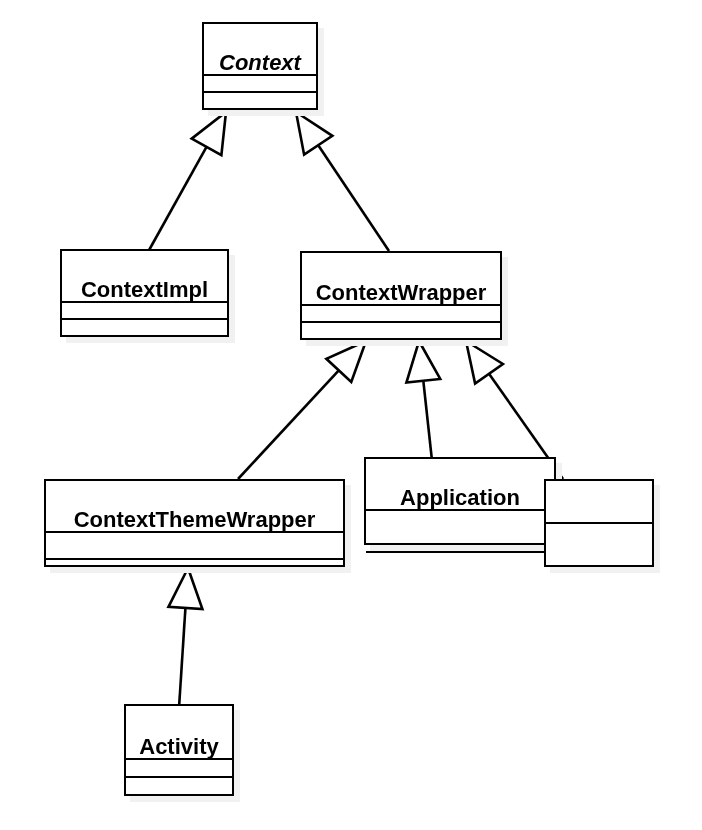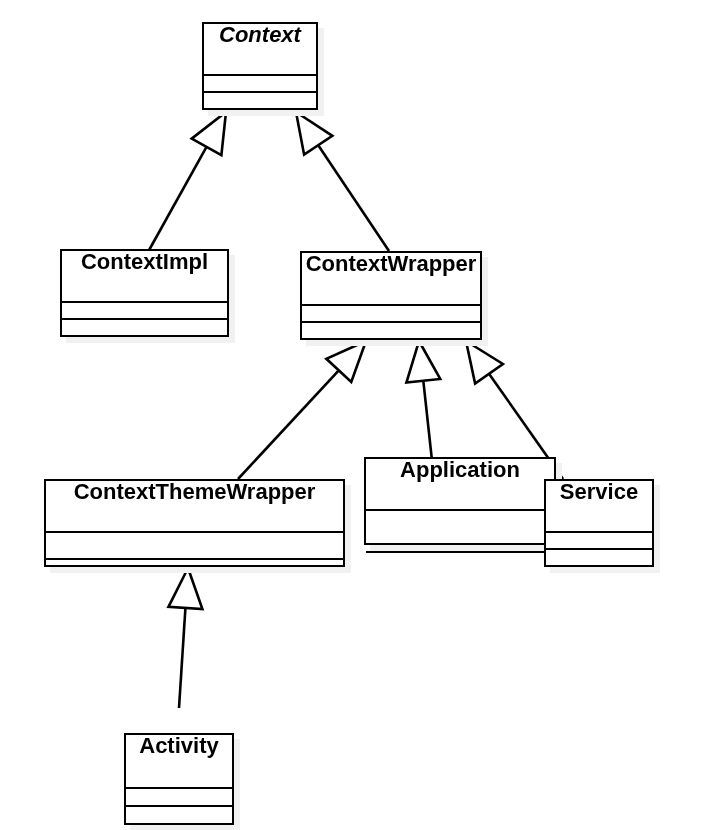--- a/index.html
+++ b/index.html
@@ -31,21 +31,21 @@
     border: 2px solid #000000;
     box-shadow: 6px 6px 0 0 #f1f1f1;
     display: flex;
     flex-direction: column;
     z-index: 5;
   }
   .uml-name-compartment {
     box-sizing: border-box;
     flex: 0 0 auto;
     display: flex;
-    align-items: flex-start;
+    align-items: flex-end;
     justify-content: center;
     border-bottom: 2px solid #000000;
     background: #ffffff;
   }
   .uml-attr-compartment,
   .uml-op-compartment {
     box-sizing: border-box;
     flex: 1 1 auto;
     background: #ffffff;
   }
@@ -106,21 +106,21 @@
   </div>
 
   <div class="uml-class" style="left: 60px; top: 249px; width: 169px; height: 88px;">
     <div class="uml-name-compartment" style="height: 52px;">
       <span class="uml-name-text">ContextImpl</span>
     </div>
     <div class="uml-attr-compartment"></div>
     <div class="uml-op-compartment"></div>
   </div>
 
-  <div class="uml-class" style="left: 300px; top: 251px; width: 182px; height: 89px;">
+  <div class="uml-class" style="left: 300px; top: 251px; width: 202px; height: 89px;">
     <div class="uml-name-compartment" style="height: 53px;">
       <span class="uml-name-text">ContextWrapper</span>
     </div>
     <div class="uml-attr-compartment"></div>
     <div class="uml-op-compartment"></div>
   </div>
 
   <div class="uml-class" style="left: 44px; top: 479px; width: 301px; height: 88px; gap: 25px;">
     <div class="uml-name-compartment" style="height: 52px;">
       <span class="uml-name-text">ContextThemeWrapper</span>
@@ -131,28 +131,25 @@
 
   <div class="uml-class" style="left: 364px; top: 457px; width: 192px; height: 88px; gap: 40px;">
     <div class="uml-name-compartment" style="height: 52px;">
       <span class="uml-name-text">Application</span>
     </div>
     <div class="uml-attr-compartment"></div>
     <div class="uml-op-compartment"></div>
   </div>
 
   <div class="uml-class" style="left: 544px; top: 479px; width: 110px; height: 88px;">
-    <div class="uml-name-compartment" style="height: 52px;">
-      <span class="uml-name-text">Service</span>
-    </div>
     <div class="uml-attr-compartment"></div>
     <div class="uml-op-compartment"></div>
   </div>
 
-  <div class="uml-class" style="left: 124px; top: 733px; width: 110px; height: 92px;">
+  <div class="uml-class" style="left: 124px; top: 704px; width: 110px; height: 92px;">
     <div class="uml-name-compartment" style="height: 54px;">
       <span class="uml-name-text">Activity</span>
     </div>
     <div class="uml-attr-compartment"></div>
     <div class="uml-op-compartment"></div>
   </div>
 
 </div>
 
 </body></html>

